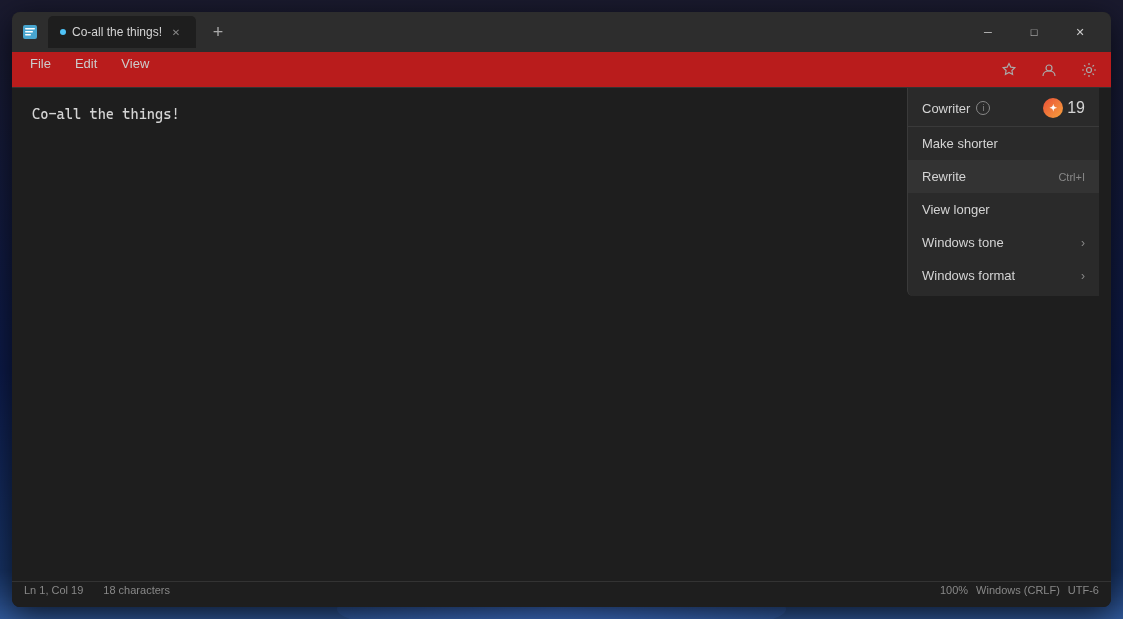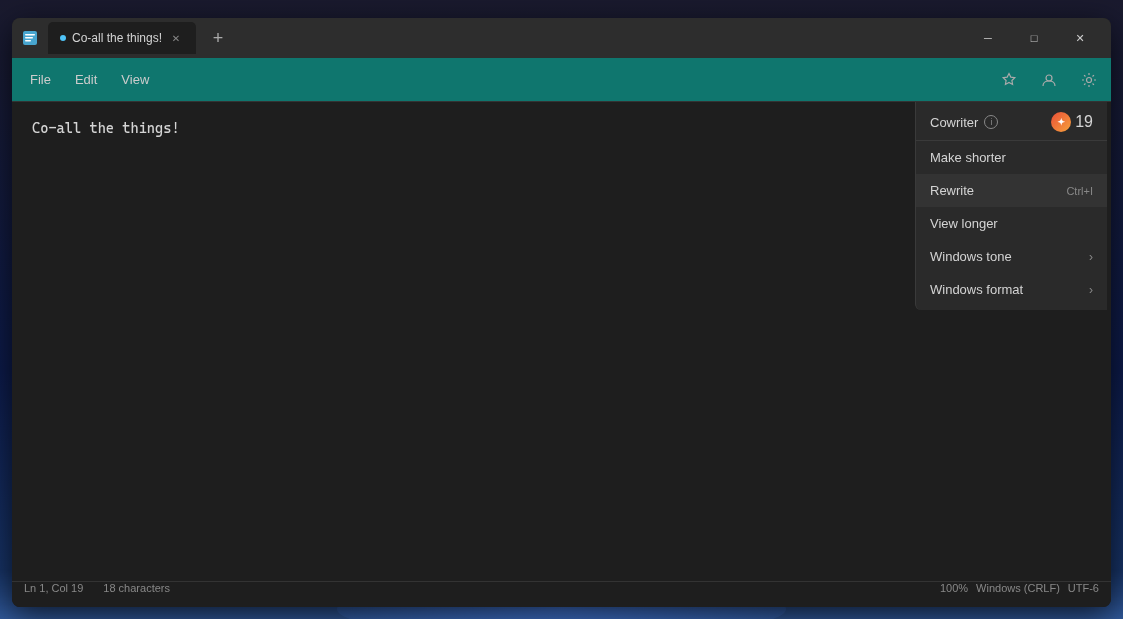--- a/index.html
+++ b/index.html
@@ -27,21 +27,20 @@
       left: 12px;
       right: 12px;
       bottom: 12px;
       background: #1e1e1e;
       border-radius: 8px;
       display: flex;
       flex-direction: column;
       z-index: 1;
       box-shadow: 0 8px 32px rgba(0,0,0,0.7);
       overflow: hidden;
-      margin-top: 6px;
     }
 
     
     .title-bar {
       display: flex;
       align-items: center;
       height: 40px;
       background: #2d2d2d;
       padding: 0 8px;
       flex-shrink: 0;
@@ -122,23 +121,22 @@
       justify-content: center;
       color: #ccc;
       font-size: 11px;
       cursor: pointer;
       transition: background 0.15s;
     }
 
     
     .menu-bar {
       display: flex;
-      align-items: center;
-      height: 44px;
-      background: #0f766e;
+      height: 36px;
+      background: #b91c1c;
       padding: 0 8px;
       border-bottom: 1px solid #333;
       flex-shrink: 0;
       justify-content: space-between;
     }
 
     .menu-items {
       display: flex;
       gap: 4px;
     }
@@ -184,45 +182,45 @@
       color: #d4d4d4;
       font-family: 'Cascadia Mono', 'Courier New', monospace;
       font-size: 14px;
       line-height: 1.5;
       overflow-y: auto;
     }
 
     
     .status-bar {
       display: flex;
-      align-items: flex-start;
+      align-items: flex-end;
       height: 26px;
       background: #1e1e1e;
       border-top: 1px solid #333;
-      padding: 0 12px;
+      padding: 11px 12px;
       gap: 20px;
       flex-shrink: 0;
     }
 
     .status-item {
       color: #888;
       font-size: 11px;
     }
 
     .status-right {
       margin-left: auto;
       display: flex;
       gap: 8px;
     }
 
     
     .cowriter-panel {
       position: absolute;
       top: 0;
-      right: 4px;
+      right: 12px;
       width: 192px;
       background: #2a2a2a;
       border-left: 1px solid #3a3a3a;
       border-radius: 0 0 0 6px;
       z-index: 10;
       padding-bottom: 4px;
     }
 
     .cowriter-header {
       display: flex;

